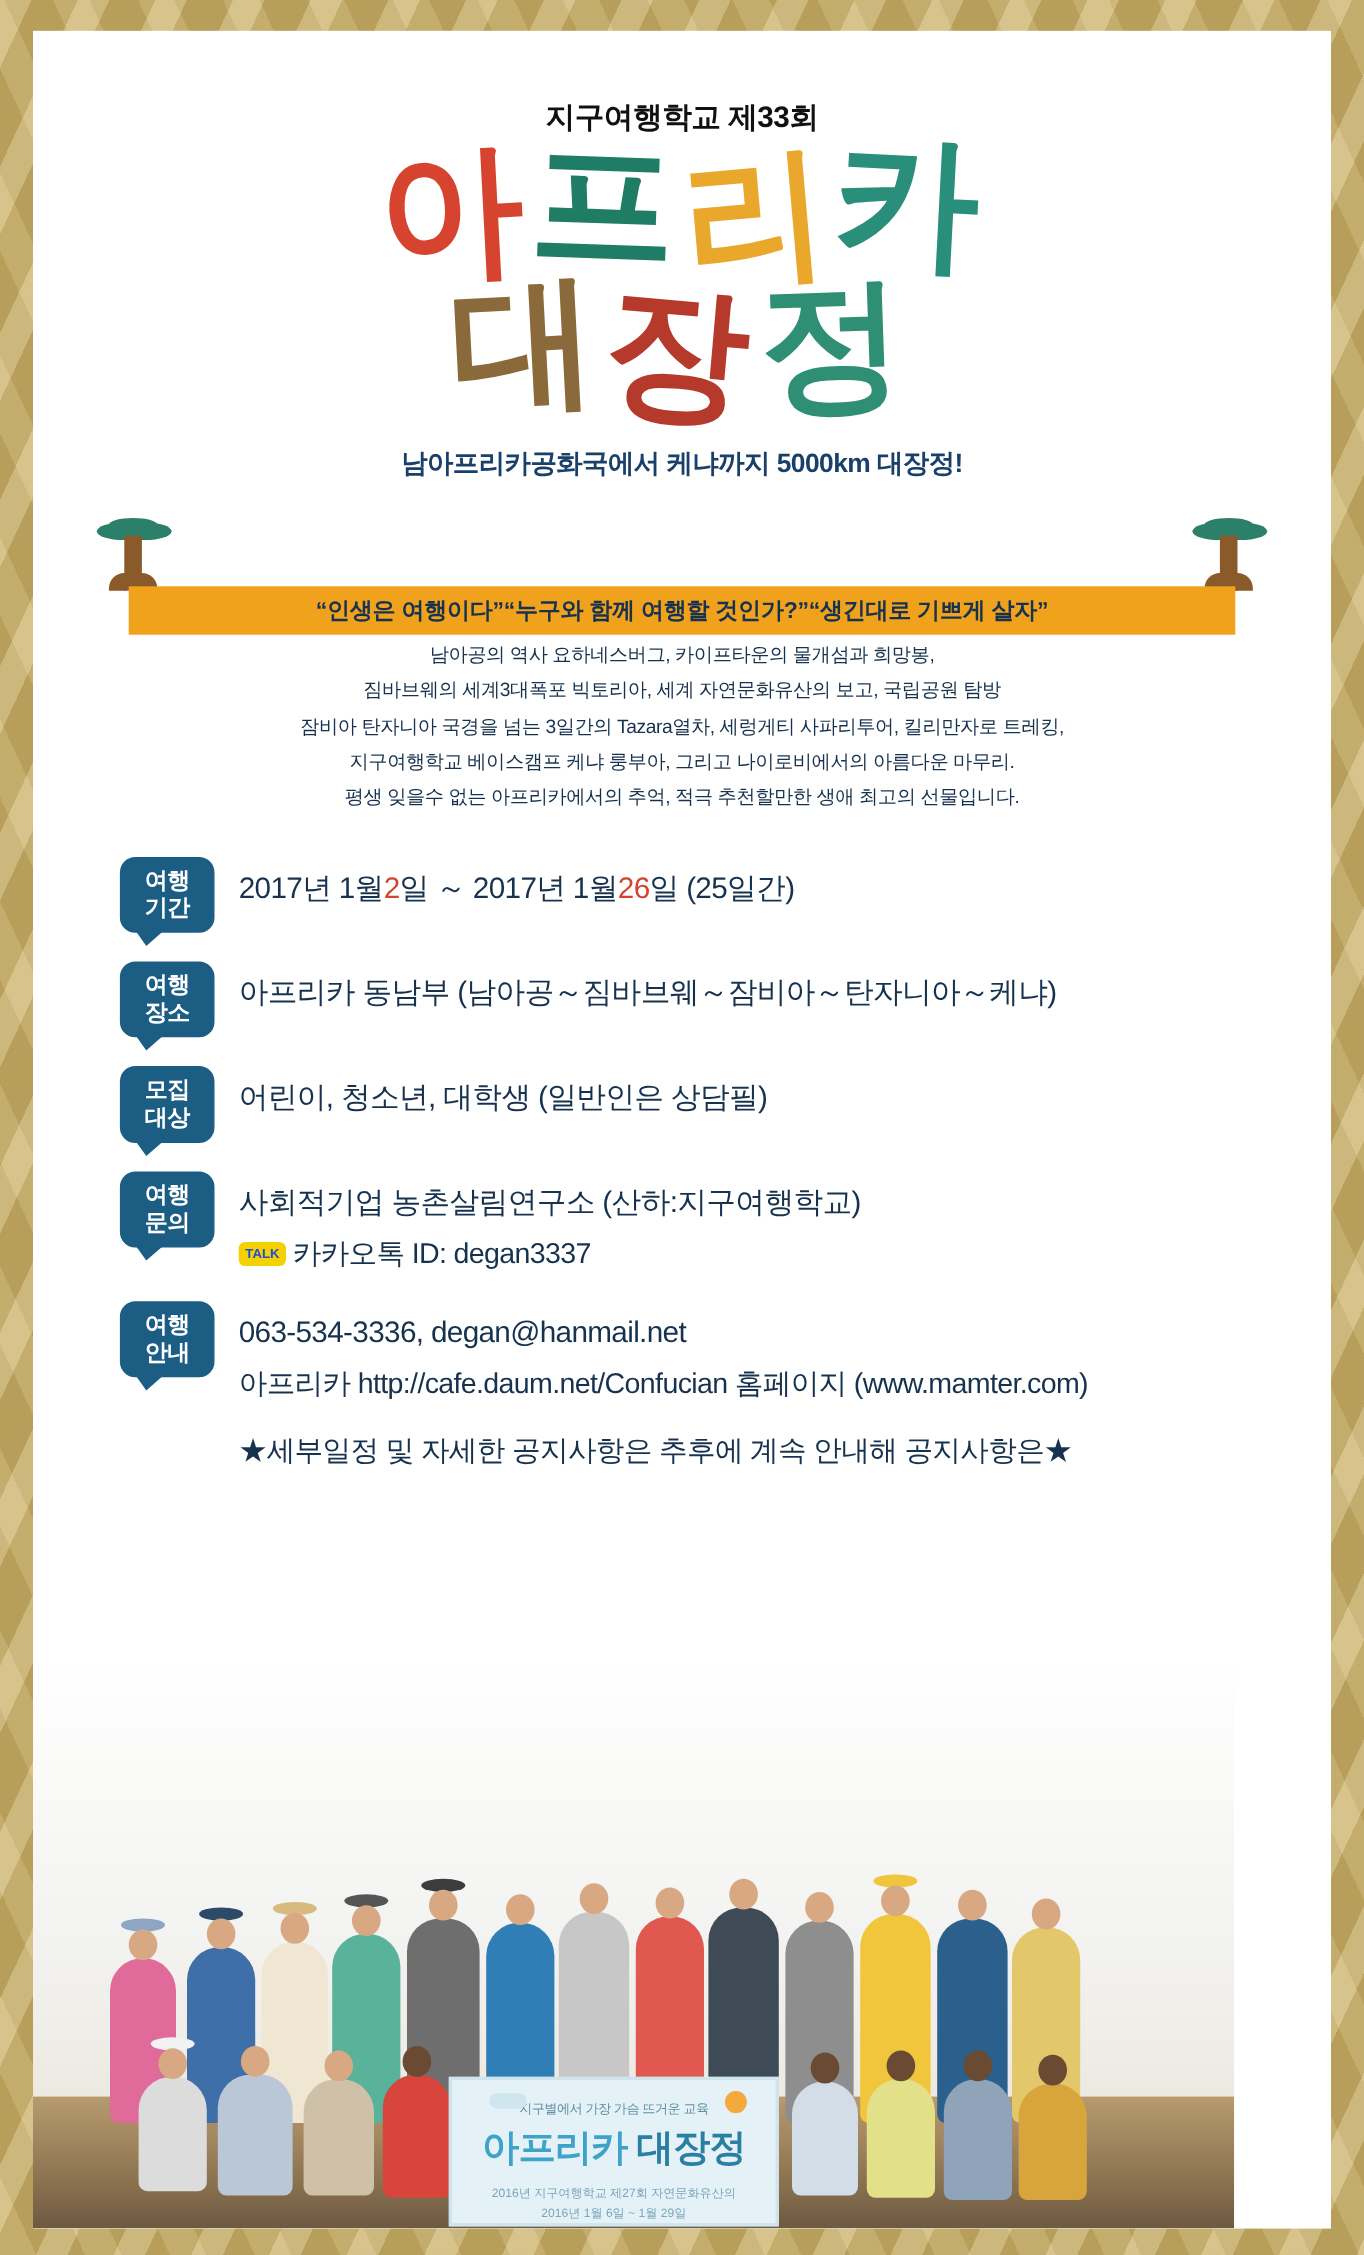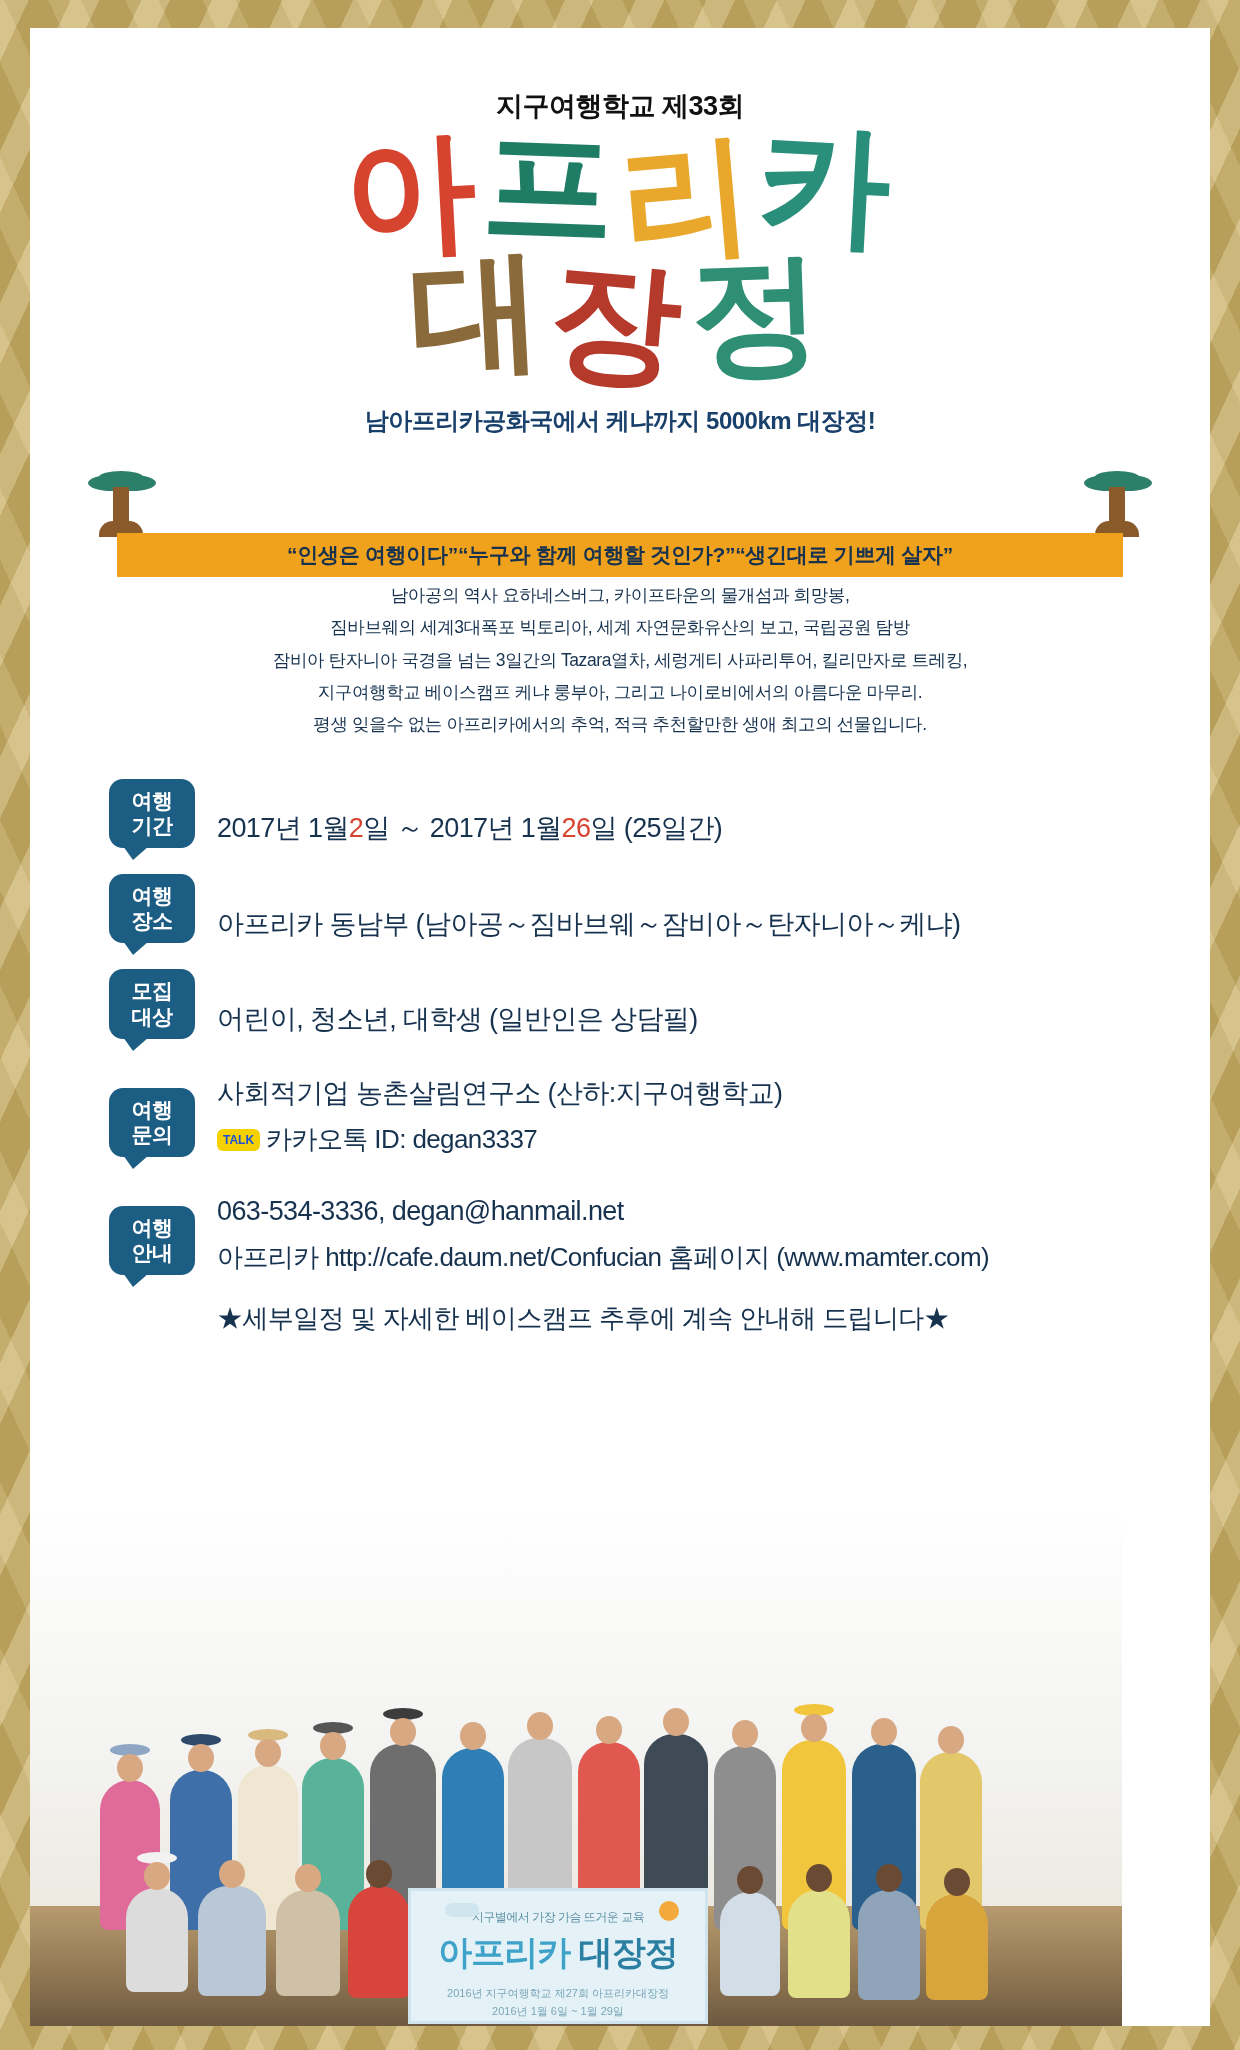--- a/index.html
+++ b/index.html
@@ -155,21 +155,21 @@
     letter-spacing: -0.4px;
   }
 
   
   .info {
     margin: 38px auto 0;
     width: 1050px;
   }
   .row {
     display: flex;
-    align-items: flex-end;
+    align-items: flex-start;
     margin-bottom: 26px;
   }
   .bubble {
     position: relative;
     flex: 0 0 auto;
     width: 86px;
     min-height: 62px;
     background: #1c5d84;
     border-radius: 14px;
     color: #fff;
@@ -384,21 +384,21 @@
         <div class="bubble">
           <span class="l1">여행</span>
           <span class="l2">안내</span>
         </div>
         <div class="rowbody">
           <div>063-534-3336, degan@hanmail.net</div>
           <div class="line2">아프리카 http://cafe.daum.net/Confucian 홈페이지 (www.mamter.com)</div>
         </div>
       </div>
 
-      <div class="note">★세부일정 및 자세한 베이스캠프 추후에 계속 안내해 드립니다★</div>
+      <div class="note">★세부일정 및 자세한 공지사항은 추후에 계속 안내해 공지사항은★</div>
     </div>
 
     <div class="photo">
       <div class="sky"></div>
       <div class="ground"></div>
       <div class="crowd">
         <div class="person" style="left:70px;  width:60px;  height:150px; background:#e06a9a;">
             <div class="hat" style="background:#8ea6c4"></div>
             <div class="head"></div>
           </div>
@@ -472,19 +472,19 @@
       </div>
 
       <div class="banner">
         <div class="cloud"></div>
         <div class="sun"></div>
         <div class="b-top">지구별에서 가장 가슴 뜨거운 교육</div>
         <div class="b-main">
           <span class="bm1">아프리카</span>
           <span class="bm2">대장정</span>
         </div>
-        <div class="b-sub">2016년 지구여행학교 제27회 아프리카대장정</div>
+        <div class="b-sub">2016년 지구여행학교 제27회 자연문화유산의</div>
         <div class="b-sub2">2016년 1월 6일 ~ 1월 29일</div>
       </div>
     </div>
 
   </div>
 </div>
 
 </body></html>

